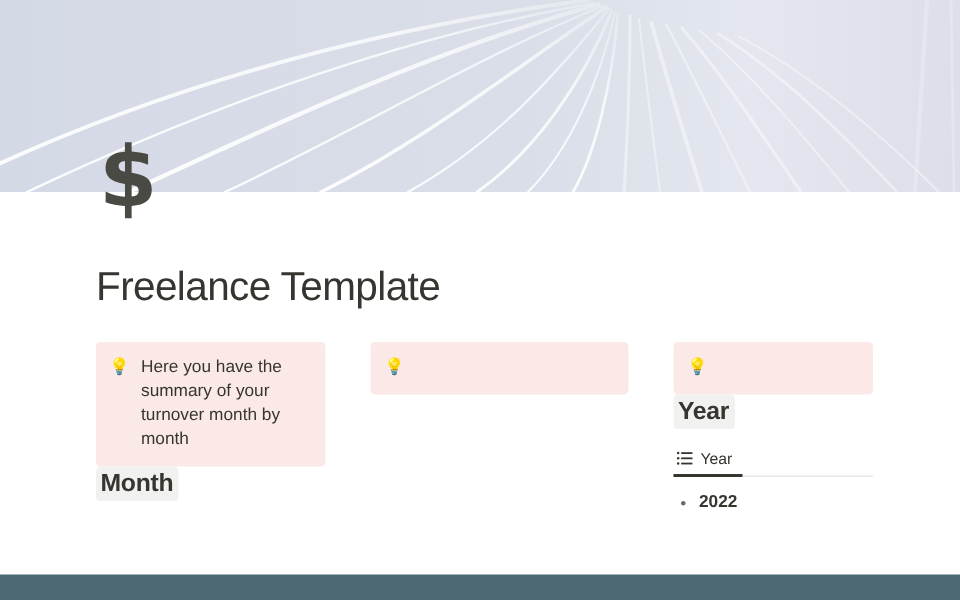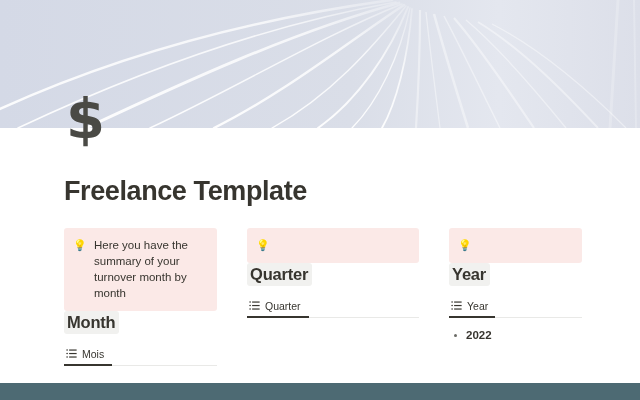--- a/index.html
+++ b/index.html
@@ -43,21 +43,21 @@
     letter-spacing: -1px;
     z-index: 4;
   }
 
   
   .page-title {
     position: absolute;
     left: 64px;
     top: 174px;
     font-size: 27px;
-    font-weight: 700;
+    font-weight: 400;
     letter-spacing: -0.4px;
     color: #37352f;
     line-height: 34px;
   }
 
   
   .columns {
     position: absolute;
     left: 64px;
     top: 228px;
@@ -228,63 +228,29 @@
 <div class="columns">
 
   <div class="col col-1">
     <div class="callout">
       <span class="callout-emoji">💡</span>
       <span class="callout-text">Here you have the summary of your turnover month by month</span>
     </div>
 
     <div class="db-section">
       <div class="db-title">Month</div>
-      <div class="db-tabbar">
-        <div class="db-rule"></div>
-        <div class="db-tab">
-          <svg class="list-icon" viewBox="0 0 12 12">
-            <circle cx="1.2" cy="2.2" r="0.9" fill="#37352f"></circle>
-            <circle cx="1.2" cy="6" r="0.9" fill="#37352f"></circle>
-            <circle cx="1.2" cy="9.8" r="0.9" fill="#37352f"></circle>
-            <rect x="3.4" y="1.6" width="8.2" height="1.3" fill="#37352f"></rect>
-            <rect x="3.4" y="5.4" width="8.2" height="1.3" fill="#37352f"></rect>
-            <rect x="3.4" y="9.2" width="8.2" height="1.3" fill="#37352f"></rect>
-          </svg>
-          <span>Mois</span>
-        </div>
-        <div class="db-tab-underline" style="width:48px"></div>
-      </div>
       <div class="db-rows"></div>
     </div>
   </div>
 
   <div class="col col-2">
     <div class="callout">
       <span class="callout-emoji">💡</span>
     </div>
 
-    <div class="db-section">
-      <div class="db-title">Quarter</div>
-      <div class="db-tabbar">
-        <div class="db-rule"></div>
-        <div class="db-tab">
-          <svg class="list-icon" viewBox="0 0 12 12">
-            <circle cx="1.2" cy="2.2" r="0.9" fill="#37352f"></circle>
-            <circle cx="1.2" cy="6" r="0.9" fill="#37352f"></circle>
-            <circle cx="1.2" cy="9.8" r="0.9" fill="#37352f"></circle>
-            <rect x="3.4" y="1.6" width="8.2" height="1.3" fill="#37352f"></rect>
-            <rect x="3.4" y="5.4" width="8.2" height="1.3" fill="#37352f"></rect>
-            <rect x="3.4" y="9.2" width="8.2" height="1.3" fill="#37352f"></rect>
-          </svg>
-          <span>Quarter</span>
-        </div>
-        <div class="db-tab-underline" style="width:62px"></div>
-      </div>
-      <div class="db-rows"></div>
-    </div>
   </div>
 
   <div class="col col-3">
     <div class="callout">
       <span class="callout-emoji">💡</span>
     </div>
 
     <div class="db-section">
       <div class="db-title">Year</div>
       <div class="db-tabbar">

